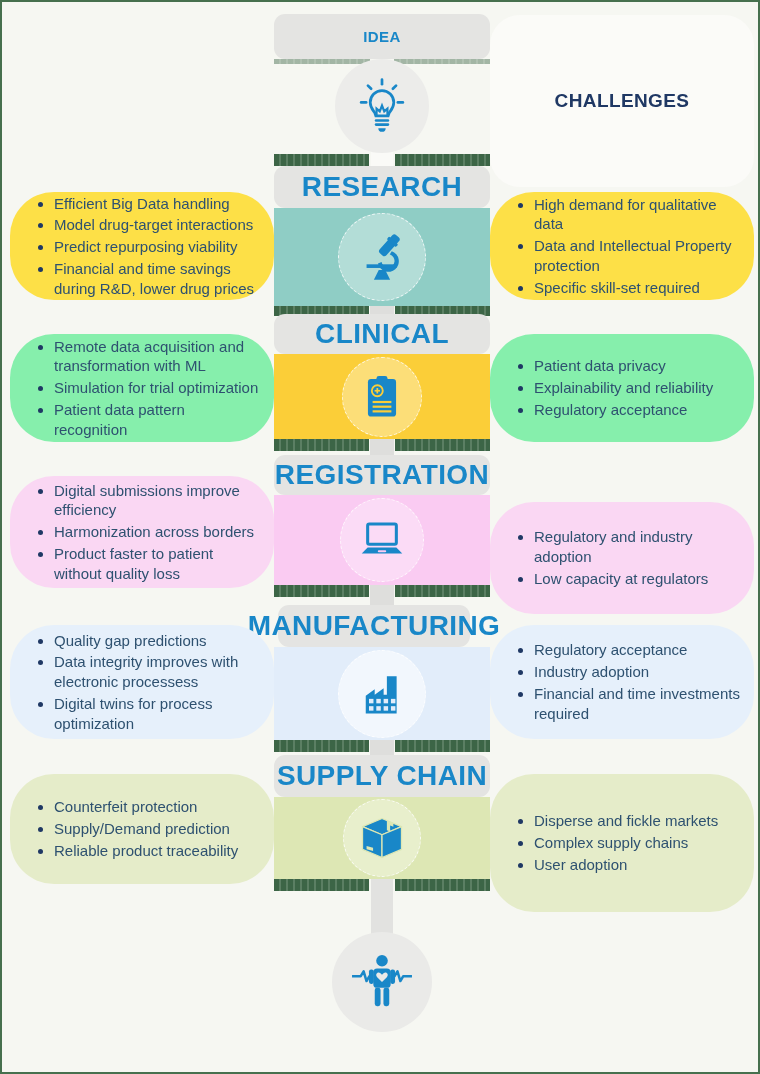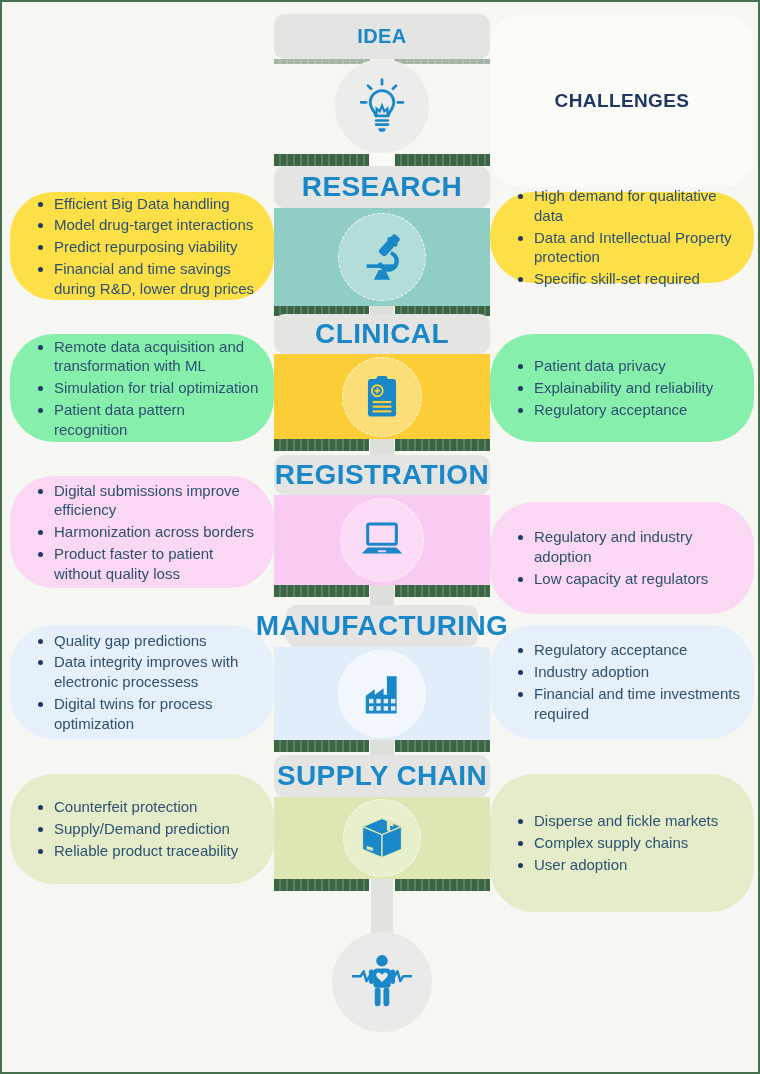--- a/index.html
+++ b/index.html
@@ -40,21 +40,21 @@
 </style>
 </head>
 <body>
 
 <div class="page">
 
   <div class="abs header-card" style="left:488px;top:13px;width:264px;height:172px;">
     <div class="header-title">CHALLENGES</div>
   </div>
 
-  <div class="abs pill" style="left:272px;top:12px;width:216px;height:45px;font-size:20px;">
+  <div class="abs pill" style="left:272px;top:12px;width:216px;height:45px;font-size:15px;">
     <span>IDEA</span>
   </div>
   <div class="abs edge" style="left:272px;top:57px;width:96px;height:5px;opacity:.45;"></div>
   <div class="abs edge" style="left:392px;top:57px;width:96px;height:5px;opacity:.45;"></div>
   <div class="abs edge" style="left:272px;top:152px;width:95px;height:12px;"></div>
   <div class="abs edge" style="left:393px;top:152px;width:95px;height:12px;"></div>
   <div class="abs" style="left:369px;top:146px;width:22px;height:20px;background:#FAFAF7;"></div>
   <div class="abs gray-circle" style="left:333px;top:57px;width:94px;height:94px;">
     <svg width="58" height="58" viewBox="0 0 64 64" fill="none" stroke="#1987C8" stroke-width="3" stroke-linecap="round">
       <path d="M32,15 a13,13 0 0 1 13,13 c0,5.5 -3,8.5 -5,11.5 l-1.2,3.5 h-13.6 l-1.2,-3.5 c-2,-3 -5,-6 -5,-11.5 a13,13 0 0 1 13,-13 z"></path>
@@ -90,21 +90,21 @@
               <rect x="35" y="2" width="11" height="30" rx="3.5"></rect>
               <rect x="33" y="9" width="15" height="4.5" rx="1.5"></rect>
             </g>
             <path d="M44,25 a13,13 0 1 1 -17,15 l4.5,-2 a8,8 0 1 0 10,-9 z"></path>
             <path d="M13,41 L50,41 L50,45.5 L13,45.5 z"></path>
             <path d="M22,60 L42,60 L36,48 L28,48 z"></path>
           </g>
         </svg>
       </div>
     </div>
-    <div class="abs card" style="left:488px;top:190px;width:264px;height:91px;">
+    <div class="abs card" style="left:488px;top:190px;width:264px;height:108px;">
       <ul>
           <li>High demand for qualitative data</li>
           <li>Data and Intellectual Property protection</li>
           <li>Specific skill-set required</li>
         </ul>
     </div>
     <div class="abs edge" style="left:272px;top:304px;width:95px;height:10px;"></div>
     <div class="abs edge" style="left:393px;top:304px;width:95px;height:10px;"></div>
     <div class="abs tab" style="left:368px;top:304px;width:24px;height:10px;"></div>
   </div>
@@ -171,21 +171,21 @@
           <li>Regulatory and industry adoption</li>
           <li>Low capacity at regulators</li>
         </ul>
     </div>
     <div class="abs edge" style="left:272px;top:583px;width:95px;height:12px;"></div>
     <div class="abs edge" style="left:393px;top:583px;width:95px;height:12px;"></div>
     <div class="abs tab" style="left:368px;top:583px;width:24px;height:20px;"></div>
   </div>
 
   <div class="manufacturing">
-    <div class="abs pill" style="left:284px;top:603px;width:192px;height:42px;">
+    <div class="abs pill" style="left:276px;top:603px;width:192px;height:42px;">
       <span>MANUFACTURING</span>
     </div>
     <div class="abs card" style="left:8px;top:623px;width:264px;height:114px;">
       <ul>
           <li>Quality gap predictions</li>
           <li>Data integrity improves with electronic processess</li>
           <li>Digital twins for process optimization</li>
         </ul>
     </div>
     <div class="abs band" style="left:272px;top:645px;width:216px;height:93px;">

